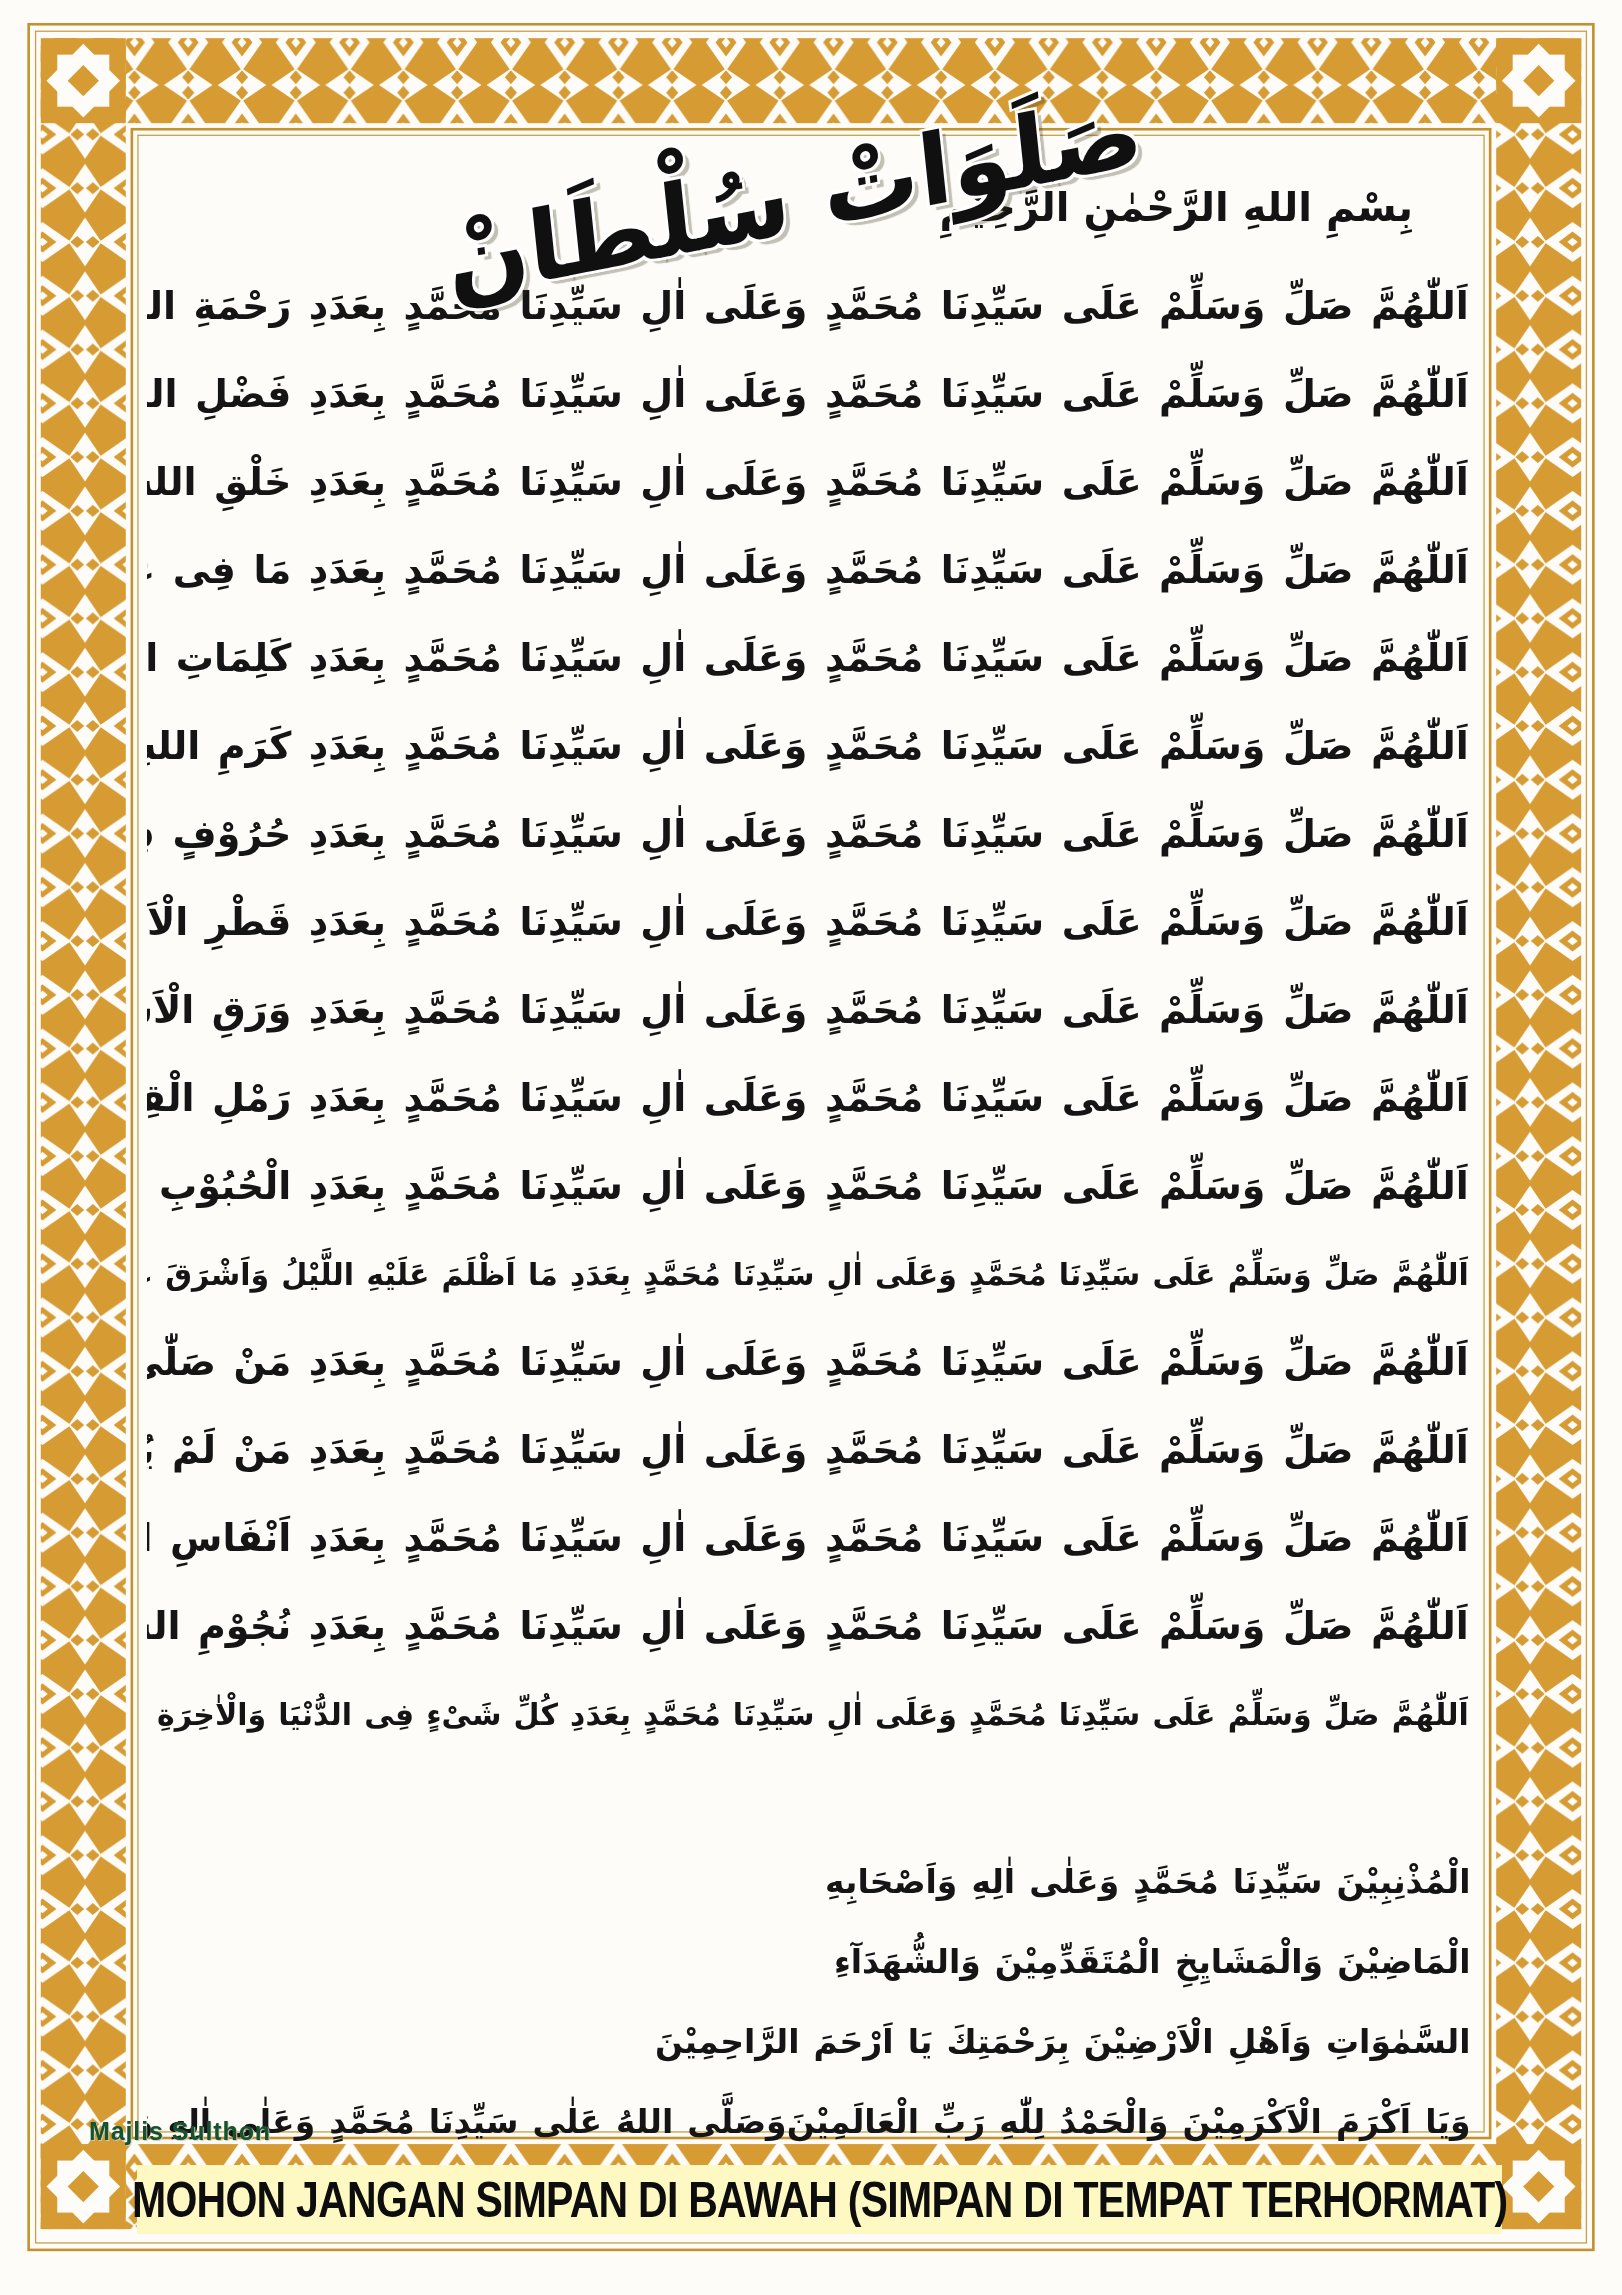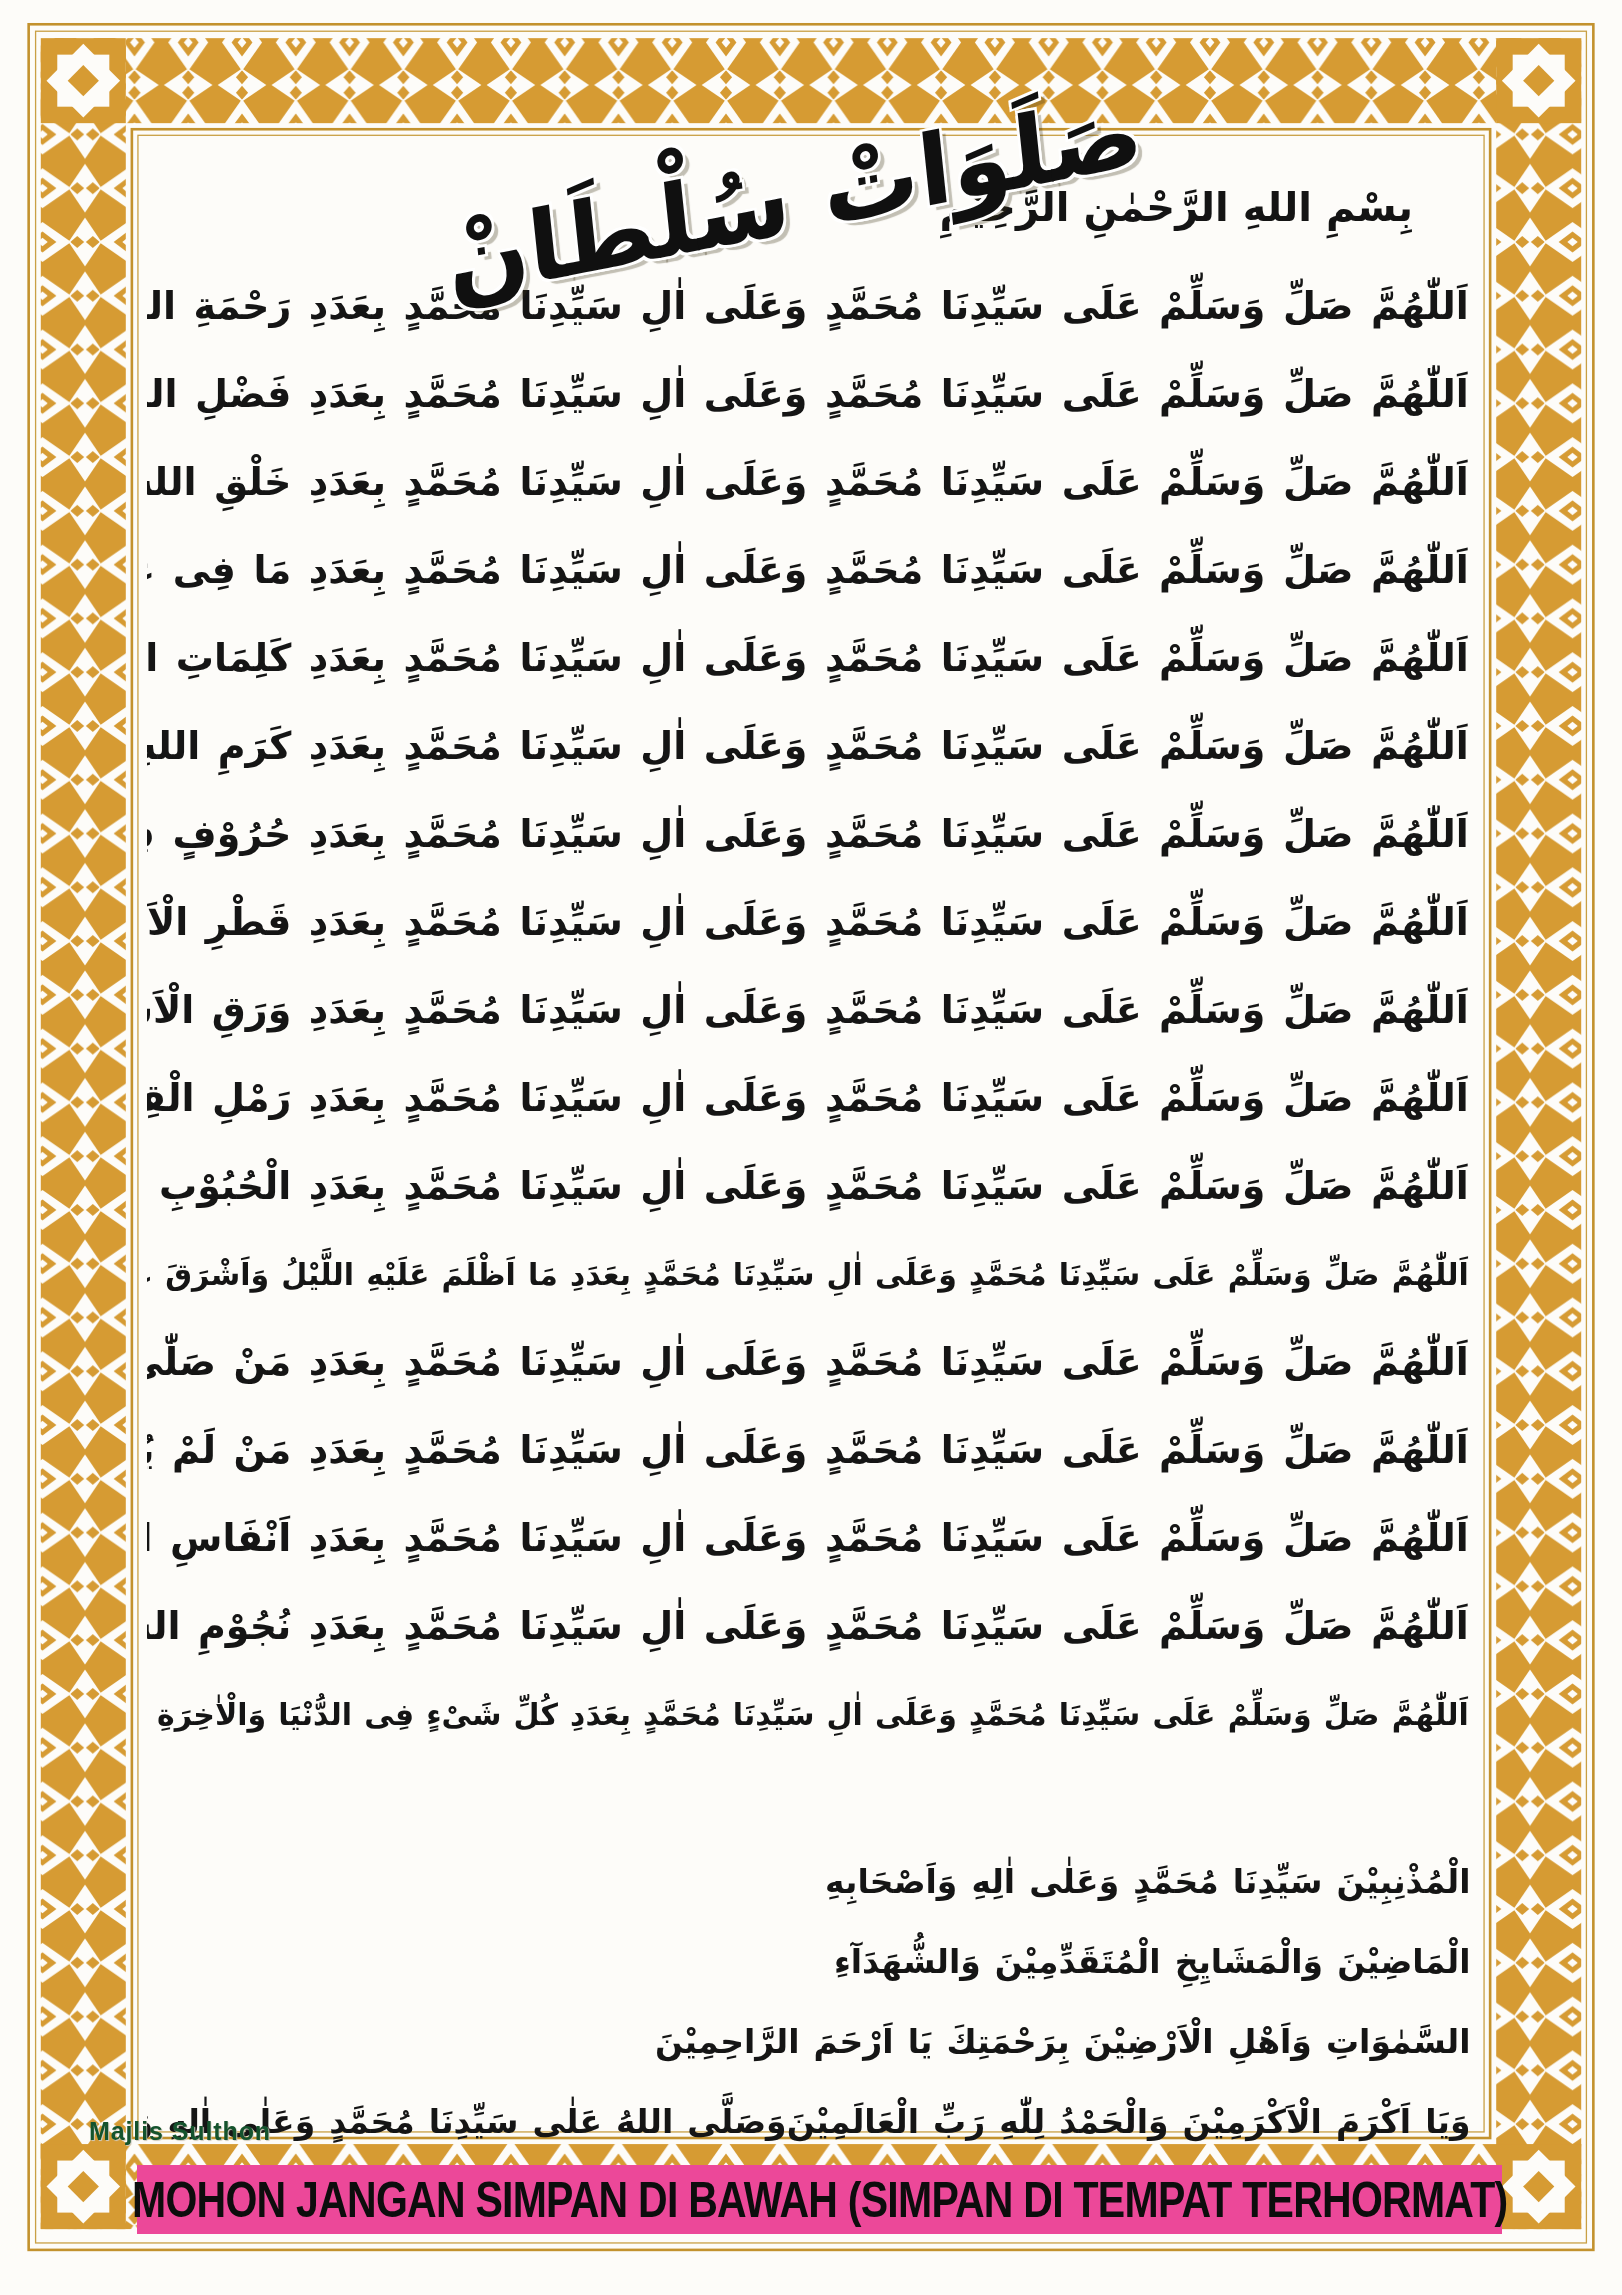--- a/index.html
+++ b/index.html
@@ -43,21 +43,21 @@
     text-shadow:2.6px 2.6px 0 #ffffff,-2.6px -2.6px 0 #ffffff,2.6px -2.6px 0 #ffffff,
                 -2.6px 2.6px 0 #ffffff,6px 6px 0.9px rgba(60,50,20,0.30);
   }
   .publisher-credit{
     position:absolute;left:89px;top:2117px;z-index:4;
     font-family:"Liberation Sans",sans-serif;font-weight:700;font-size:25px;
     color:#14532d;letter-spacing:0.9px;text-shadow:0.9px 0.9px 0.9px #cfcabe;
   }
   .bottom-banner{
     position:absolute;left:137px;top:2165px;width:1365px;height:69px;z-index:6;
-    background:#ec4899;display:flex;align-items:center;justify-content:center;
+    background:#fef9c3;display:flex;align-items:center;justify-content:center;
   }
   .banner-text{
     font-family:"Liberation Sans",sans-serif;font-weight:700;font-size:50px;
     color:#0d0d0d;letter-spacing:-0.9px;transform:scaleX(0.82);
     transform-origin:center;white-space:nowrap;
   }
 </style>
 </head>
 <body>
 

